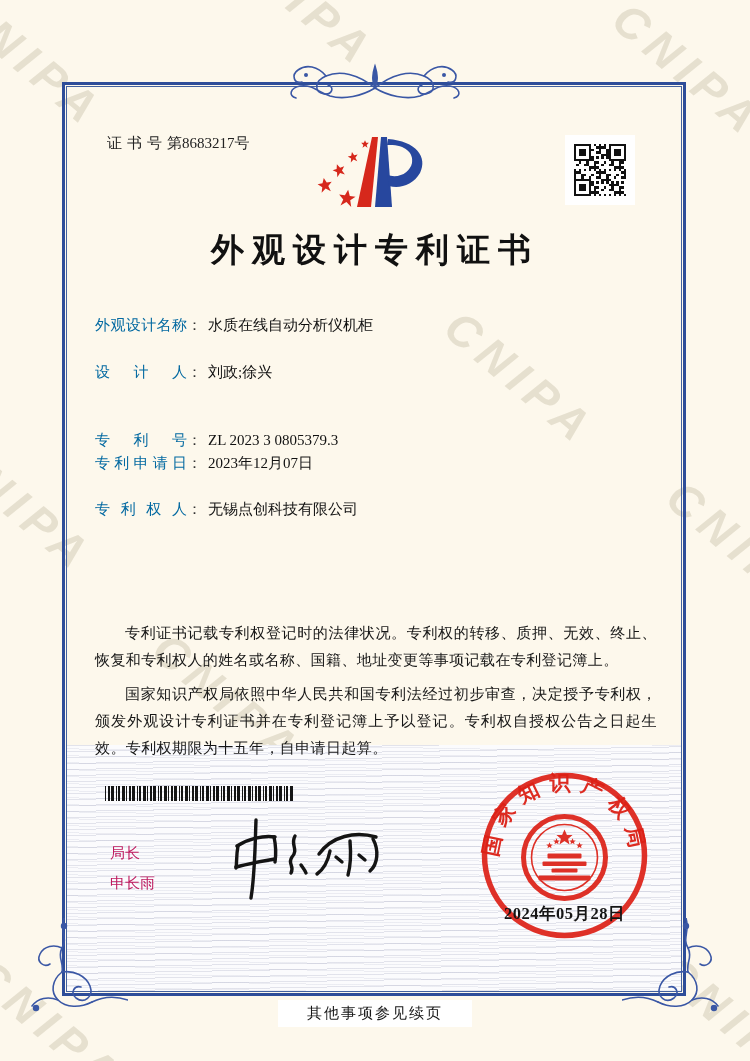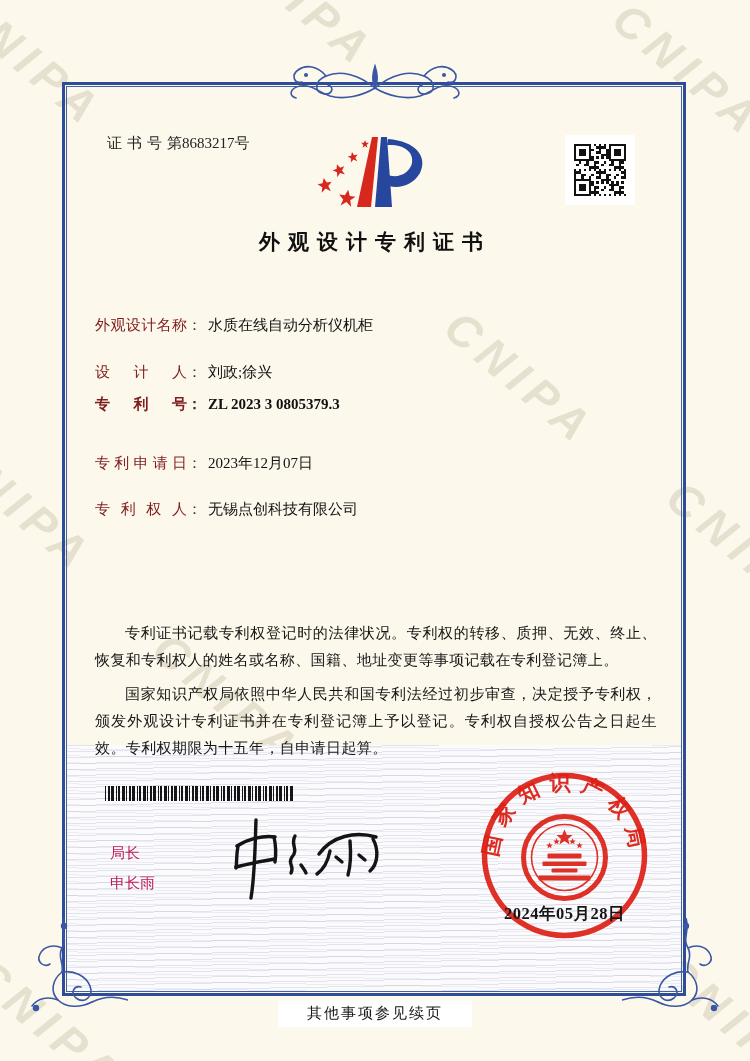--- a/index.html
+++ b/index.html
@@ -53,29 +53,29 @@
     position:absolute;left:565px;top:135px;width:70px;height:70px;
     background:#fff;z-index:4;
     display:flex;align-items:center;justify-content:center;
   }
   .qr{display:grid;grid-template-columns:repeat(21,2.5px);grid-auto-rows:2.5px;}
   .qr div{width:2.5px;height:2.5px;}
   .qr .b{background:#111;}
   .title{
     position:absolute;left:0;right:0;top:228px;z-index:4;
     text-align:center;
-    font-size:21px;font-weight:600;letter-spacing:8px;
+    font-size:33px;font-weight:600;letter-spacing:8px;
     color:#111;
   }
   
   .frow{position:absolute;left:95px;z-index:4;font-size:15px;line-height:24px;color:#111;}
   .flabel{
     display:inline-block;width:92px;vertical-align:top;
     text-align:justify;text-align-last:justify;
-    color:#7f1d1d;
+    color:#0369a1;
   }
   .fcolon{display:inline-block;vertical-align:top;color:#333;}
   .fvalue{display:inline-block;vertical-align:top;margin-left:6px;max-width:462px;}
   .frow-split .grp2{position:absolute;left:275px;top:0;white-space:nowrap;}
   .frow-split .grp2 .flabel{width:92px;}
   
   .paras{
     position:absolute;left:95px;top:620px;width:562px;z-index:4;
     font-size:15px;line-height:27px;
     text-align:justify;color:#161616;letter-spacing:0.4px;
@@ -637,21 +637,21 @@
   </div>
 
   <div class="title">外观设计专利证书</div>
 
   <div class="frow" style="top:313px;">
     <span class="flabel">外观设计名称</span><span class="fcolon">：</span><span class="fvalue">水质在线自动分析仪机柜</span>
   </div>
   <div class="frow" style="top:360px;">
     <span class="flabel">设计人</span><span class="fcolon">：</span><span class="fvalue">刘政;徐兴</span>
   </div>
-  <div class="frow" style="top:392px;font-weight:bold;">
+  <div class="frow" style="top:428px;">
     <span class="flabel">专利号</span><span class="fcolon">：</span><span class="fvalue">ZL 2023 3 0805379.3</span>
   </div>
   <div class="frow" style="top:451px;">
     <span class="flabel">专利申请日</span><span class="fcolon">：</span><span class="fvalue">2023年12月07日</span>
   </div>
   <div class="frow" style="top:497px;">
     <span class="flabel">专利权人</span><span class="fcolon">：</span><span class="fvalue">无锡点创科技有限公司</span>
   </div>
 
   <div class="paras">

